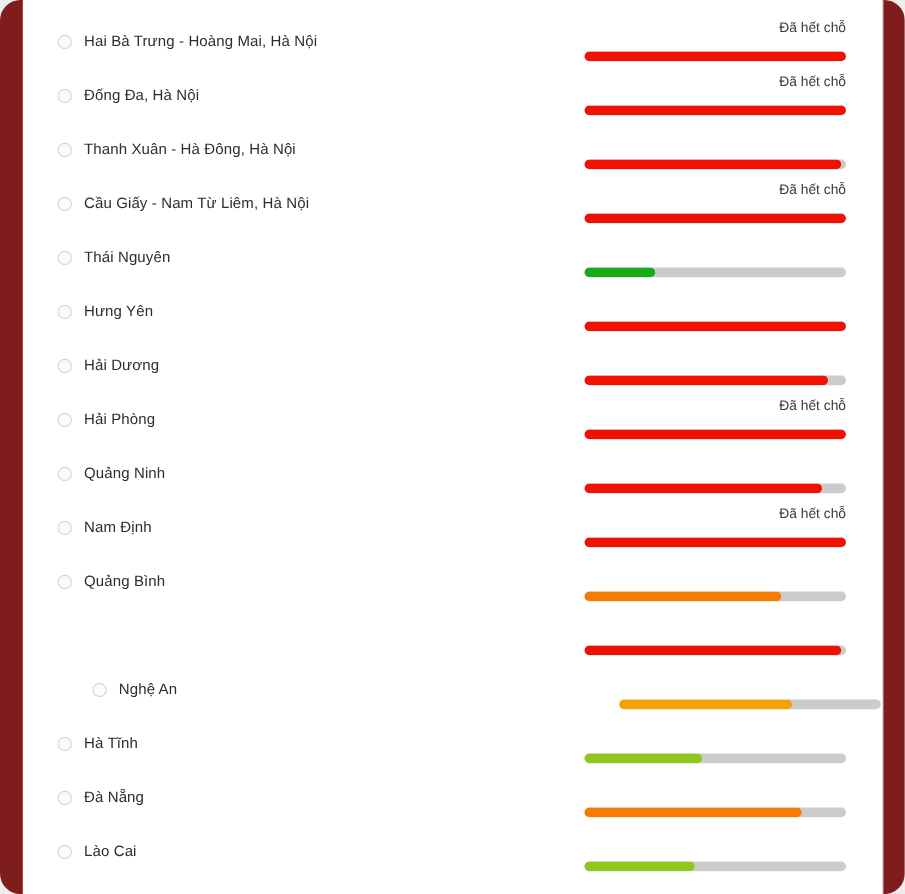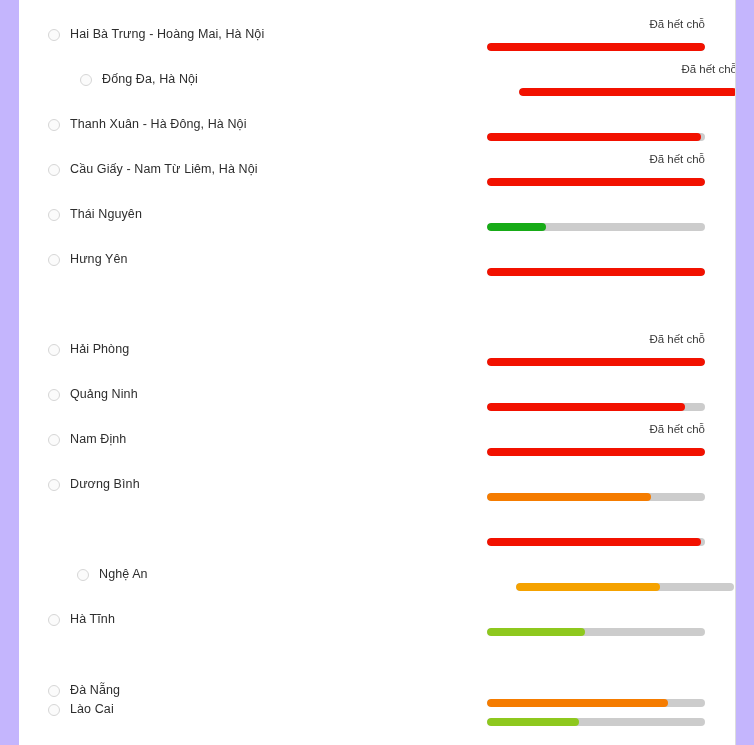--- a/index.html
+++ b/index.html
@@ -10,21 +10,22 @@
   body {
     width: 754px;
     height: 745px;
     font-family: "Liberation Sans", sans-serif;
     overflow: hidden;
     position: relative;
   }
   #page {
     position: absolute;
     inset: 0;
-    background: #c4b5fd;
+    background: #7f1d1d;
+    border-radius: 17px;
   }
   .card {
     position: absolute;
     left: 19px;
     top: 0;
     width: 717px;
     height: 745px;
     background: #ffffff;
     border-right: 1px solid #dcdcdc;
     box-sizing: border-box;
@@ -118,21 +119,21 @@
             <span class="radio"></span>
             <span class="opt-label">Hai Bà Trưng - Hoàng Mai, Hà Nội</span>
           </label>
           <div class="meter">
             <span class="meter-note">Đã hết chỗ</span>
             <div class="track">
               <div class="fill" style="width: 100%; background: rgb(242, 17, 0);"></div>
             </div>
           </div>
         </div>
-        <div class="row" style="top: 57px; margin-left: 32px;">
+        <div class="row" style="top: 57px;">
           <label class="opt">
             <span class="radio"></span>
             <span class="opt-label">Đống Đa, Hà Nội</span>
           </label>
           <div class="meter">
             <span class="meter-note">Đã hết chỗ</span>
             <div class="track">
               <div class="fill" style="width: 100%; background: rgb(242, 17, 0);"></div>
             </div>
           </div>
@@ -175,20 +176,31 @@
           <label class="opt">
             <span class="radio"></span>
             <span class="opt-label">Thái Nguyên</span>
           </label>
           <div class="meter">
             <div class="track">
               <div class="fill" style="width: 27%; background: rgb(23, 171, 23);"></div>
             </div>
           </div>
         </div>
+        <div class="row" style="top: 282px;">
+          <label class="opt">
+            <span class="radio"></span>
+            <span class="opt-label">Hải Dương</span>
+          </label>
+          <div class="meter">
+            <div class="track">
+              <div class="fill" style="width: 93%; background: rgb(242, 17, 0);"></div>
+            </div>
+          </div>
+        </div>
         <div class="row" style="top: 327px;">
           <label class="opt">
             <span class="radio"></span>
             <span class="opt-label">Hải Phòng</span>
           </label>
           <div class="meter">
             <span class="meter-note">Đã hết chỗ</span>
             <div class="track">
               <div class="fill" style="width: 100%; background: rgb(242, 17, 0);"></div>
             </div>
@@ -213,21 +225,21 @@
           <div class="meter">
             <span class="meter-note">Đã hết chỗ</span>
             <div class="track">
               <div class="fill" style="width: 100%; background: rgb(242, 17, 0);"></div>
             </div>
           </div>
         </div>
         <div class="row" style="top: 462px;">
           <label class="opt">
             <span class="radio"></span>
-            <span class="opt-label">Dương Bình</span>
+            <span class="opt-label">Quảng Bình</span>
           </label>
           <div class="meter">
             <div class="track">
               <div class="fill" style="width: 75%; background: rgb(245, 124, 0);"></div>
             </div>
           </div>
         </div>
         <div class="row" style="top: 507px;">
           <div class="meter">
             <div class="track">
@@ -250,21 +262,21 @@
           <label class="opt">
             <span class="radio"></span>
             <span class="opt-label">Hà Tĩnh</span>
           </label>
           <div class="meter">
             <div class="track">
               <div class="fill" style="width: 45%; background: rgb(142, 200, 30);"></div>
             </div>
           </div>
         </div>
-        <div class="row" style="top: 668px; padding-left: 43px;">
+        <div class="row" style="top: 642px; padding-left: 43px;">
           <label class="opt">
             <span class="radio"></span>
             <span class="opt-label">Đà Nẵng</span>
           </label>
           <div class="meter">
             <div class="track">
               <div class="fill" style="width: 83%; background: rgb(245, 124, 0);"></div>
             </div>
           </div>
         </div>

